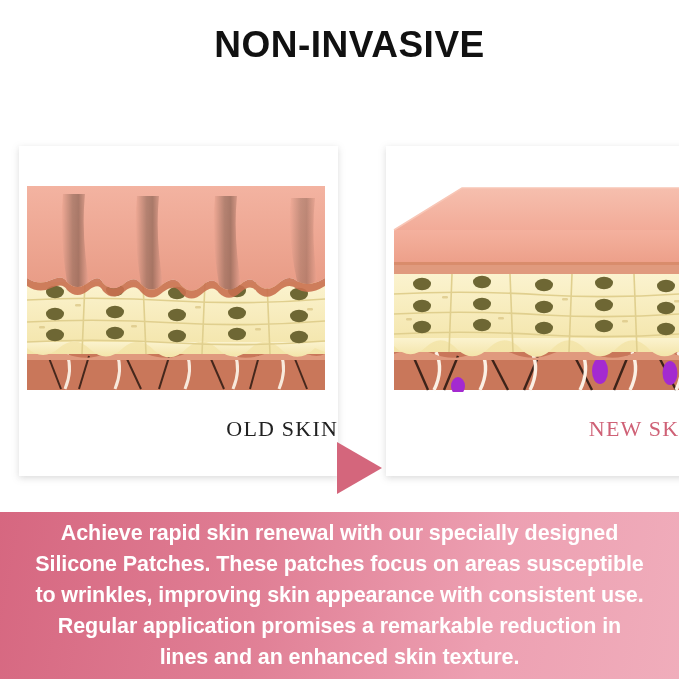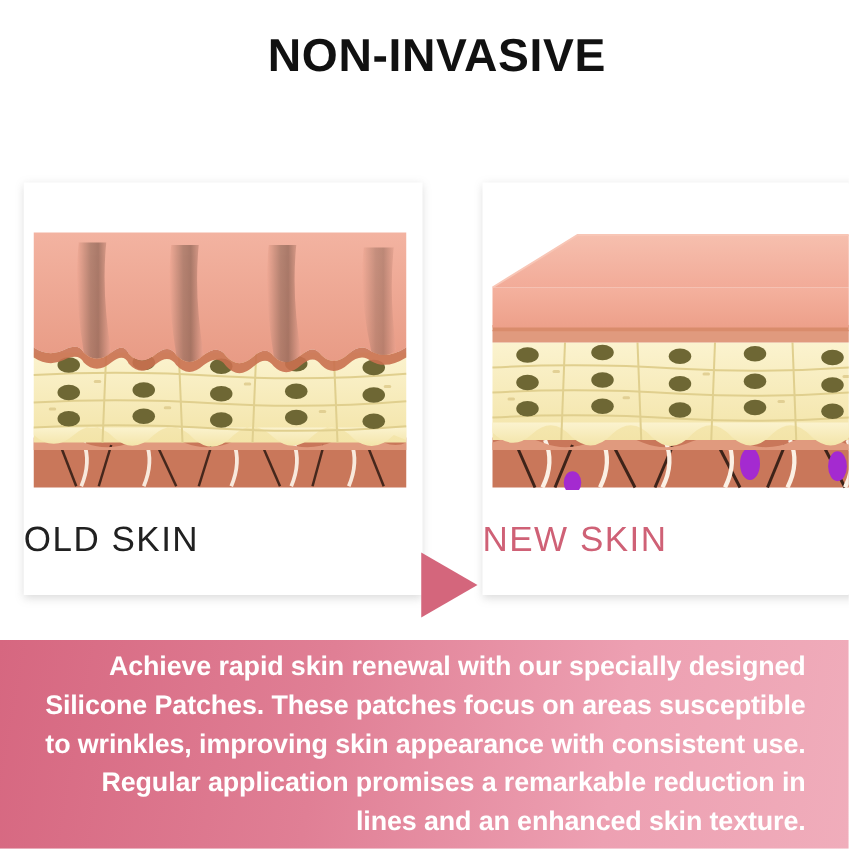--- a/index.html
+++ b/index.html
@@ -58,24 +58,25 @@
     left: 0;
     top: 36px;
     width: 319px;
     height: 210px;
   }
   .card-label {
     position: absolute;
     left: 0;
     top: 270px;
     width: 319px;
-    text-align: left;
-    font-size: 28px;
+    text-align: right;
+    font-size: 22px;
     letter-spacing: 1.2px;
     font-weight: normal;
+    font-family: Liberation Serif, serif;
   }
   .label-old { color: #212121; }
   .label-new { color: #cf6176; }
 
   
   .arrow {
     position: absolute;
     left: 318px;
     top: 296px;
     width: 0;
@@ -93,21 +94,21 @@
     top: 512px;
     width: 679px;
     height: 167px;
     background: linear-gradient(100deg, #d66780 0%, #e07f95 38%, #eda0b2 72%, #f0adbb 100%);
     display: flex;
     align-items: center;
     justify-content: center;
   }
   .banner-text {
     width: 610px;
-    text-align: right;
+    text-align: center;
     color: #ffffff;
     font-size: 21.5px;
     font-weight: bold;
     line-height: 1.44;
     letter-spacing: -0.1px;
   }
 
   
   svg { display: block; }
 </style>

